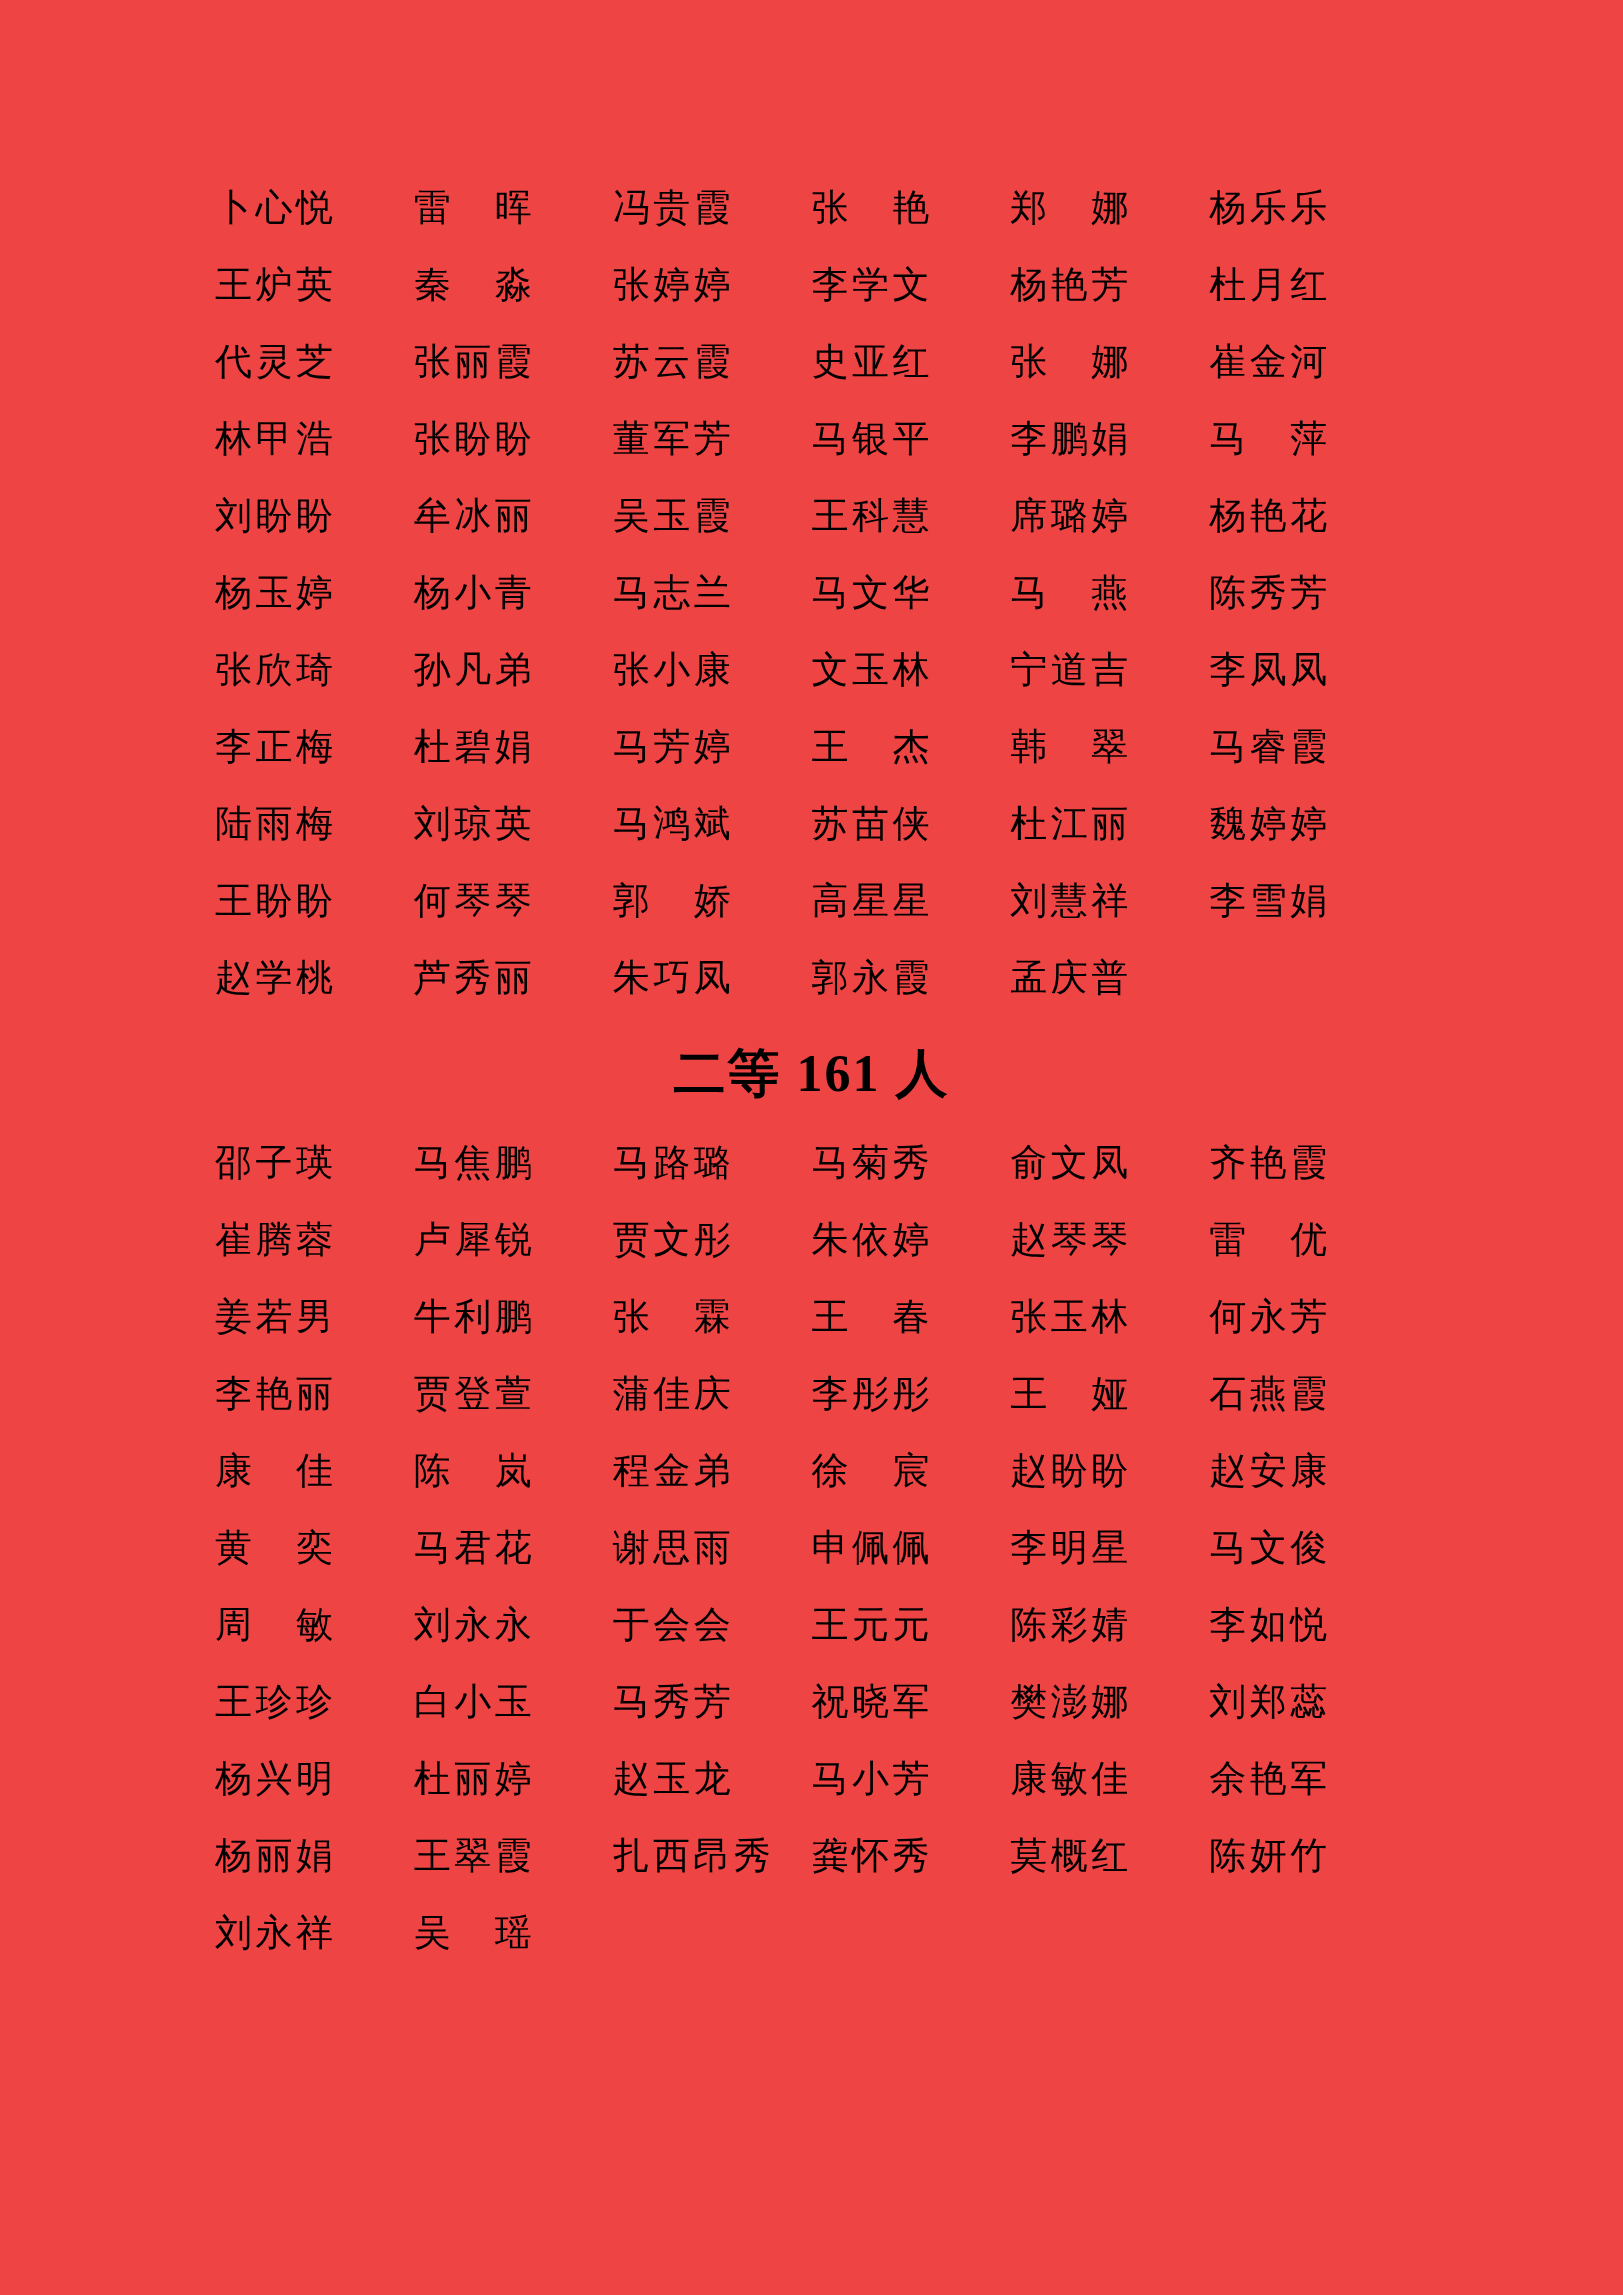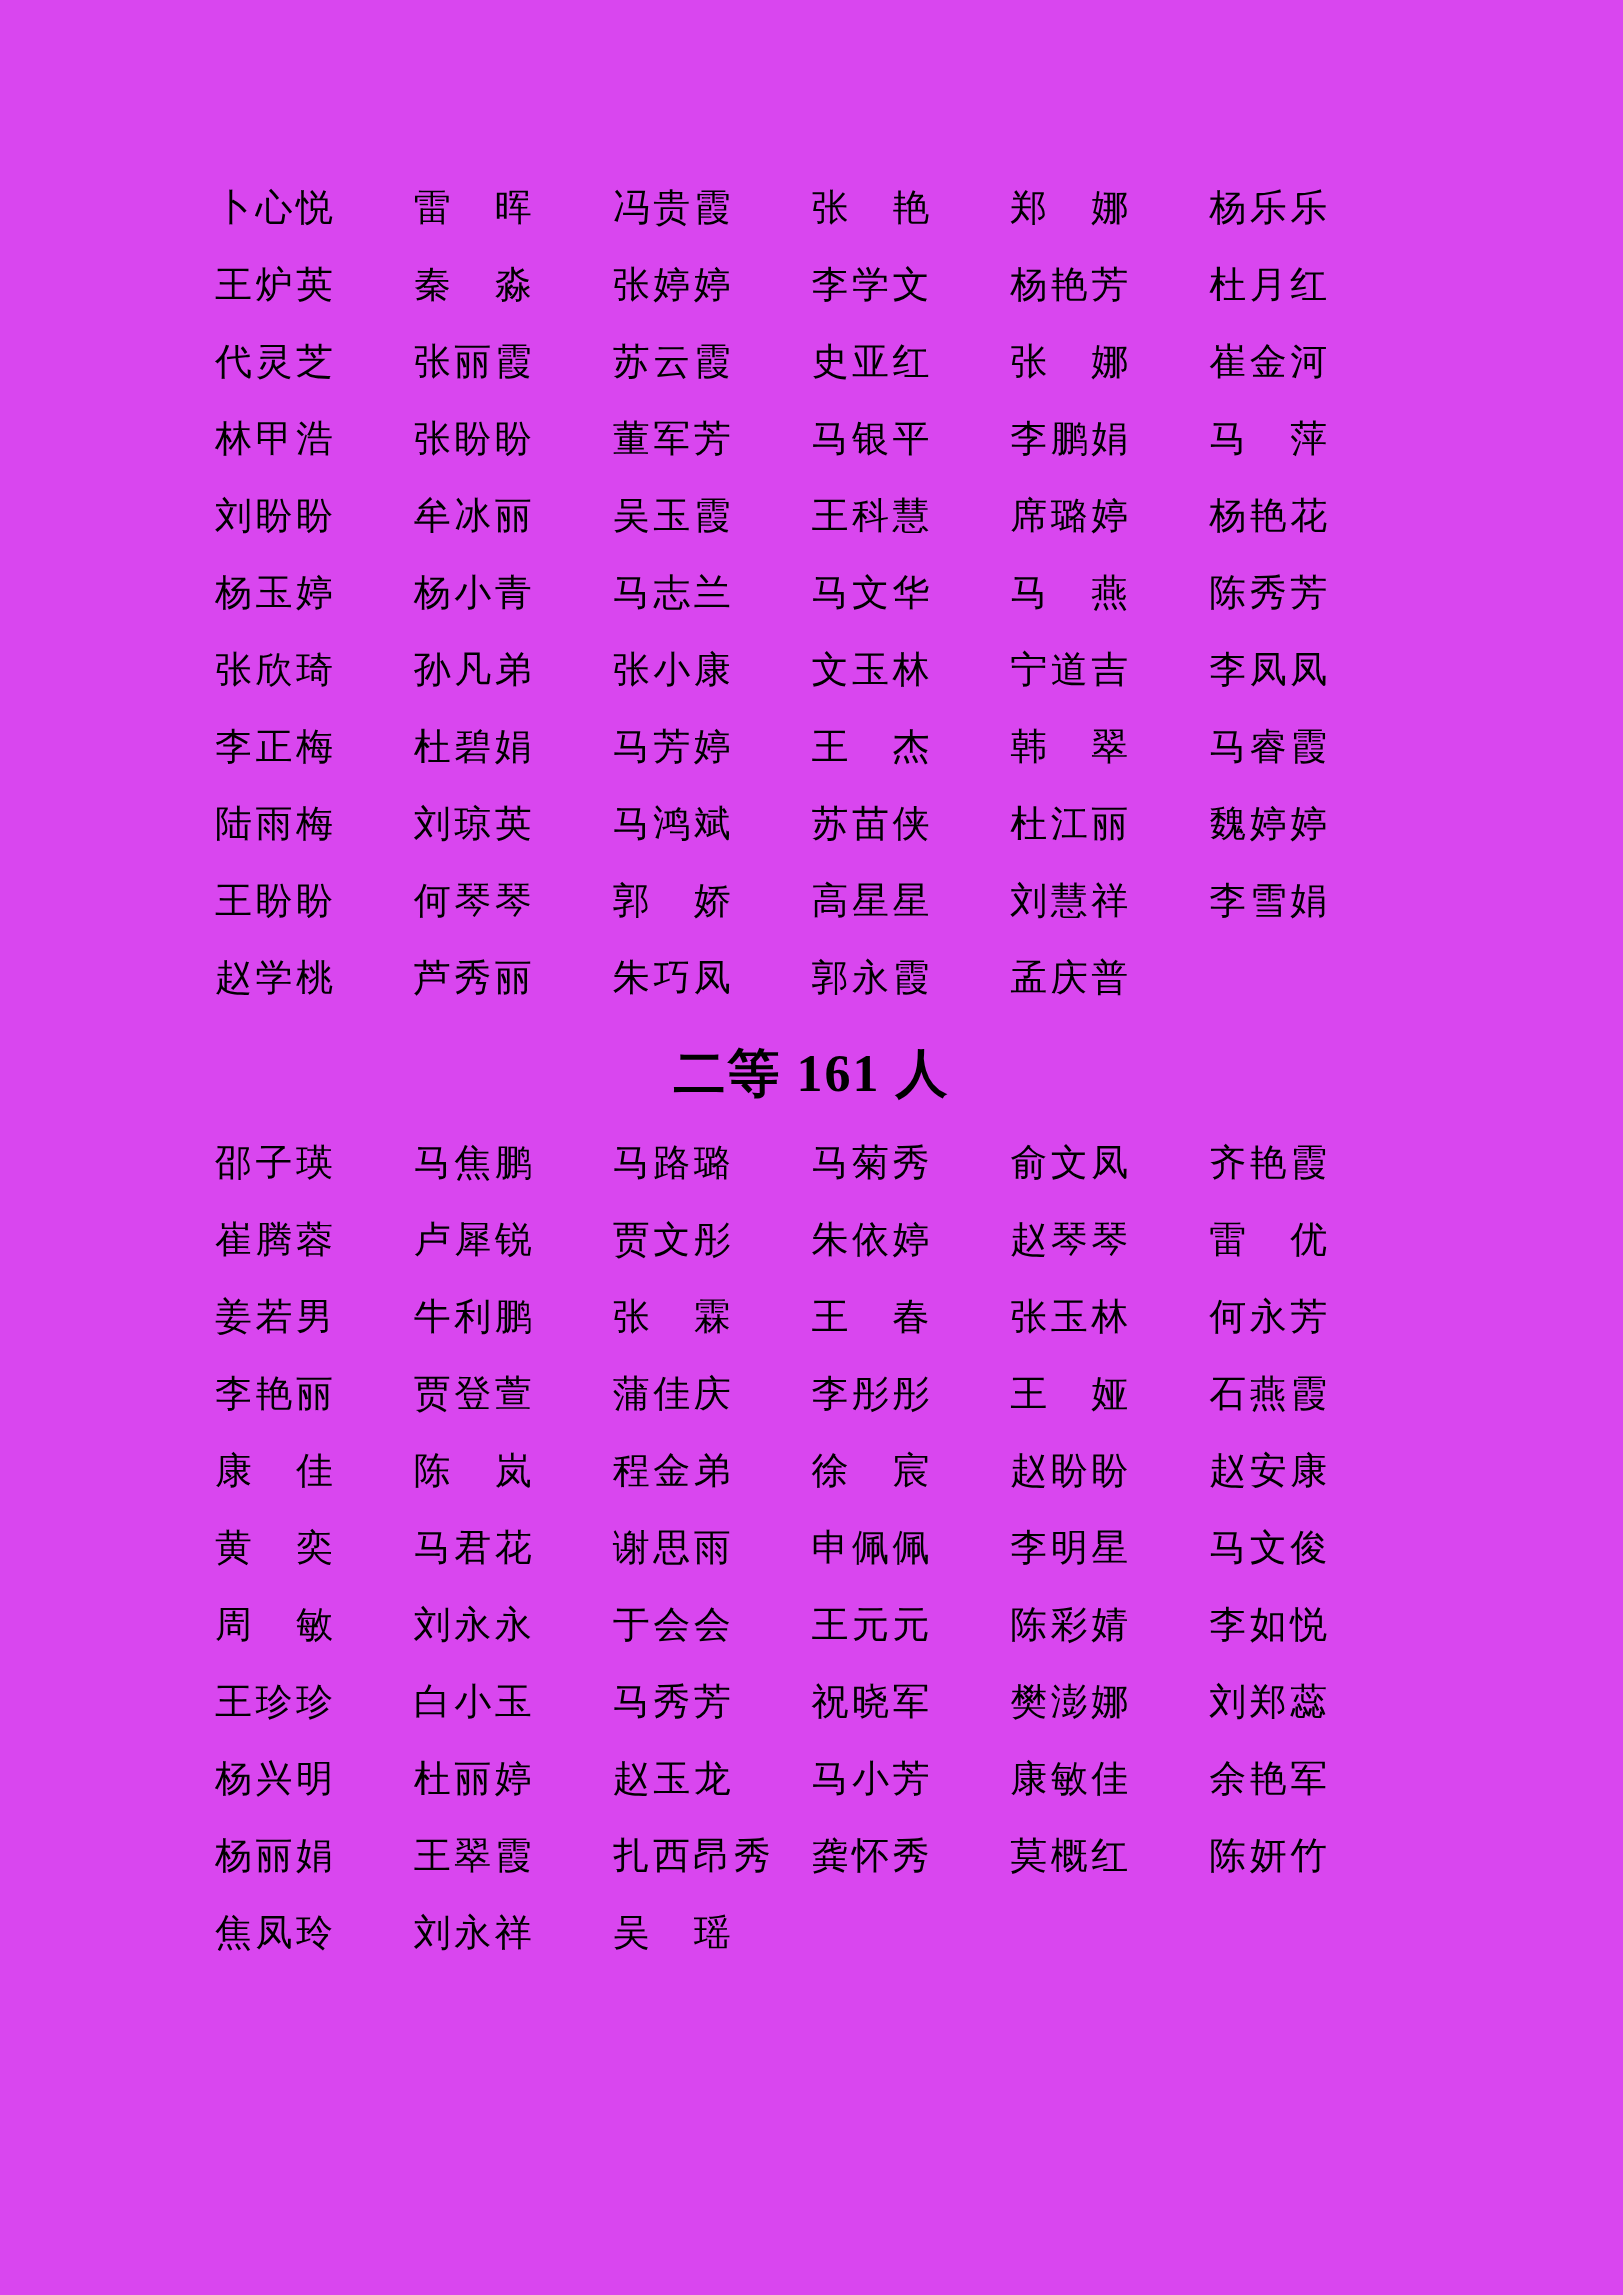--- a/index.html
+++ b/index.html
@@ -6,21 +6,21 @@
     margin: 0;
     padding: 0;
     background: #ffffff;
   }
   body {
     font-family: "Liberation Serif", "DejaVu Serif", serif;
   }
   .page {
     width: 1623px;
     height: 2295px;
-    background: #d946ef;
+    background: #ef4444;
     position: relative;
     box-sizing: border-box;
     padding: 169px 215px 0 215px;
   }
   .name-grid {
     display: grid;
     grid-template-columns: repeat(6, 1fr);
     column-gap: 0px;
     row-gap: 0px;
   }
@@ -185,19 +185,18 @@
       <div class="name-cell"><span class="name-inner">赵玉龙</span></div>
       <div class="name-cell"><span class="name-inner">马小芳</span></div>
       <div class="name-cell"><span class="name-inner">康敏佳</span></div>
       <div class="name-cell"><span class="name-inner">余艳军</span></div>
       <div class="name-cell"><span class="name-inner">杨丽娟</span></div>
       <div class="name-cell"><span class="name-inner">王翠霞</span></div>
       <div class="name-cell"><span class="name-inner wide">扎西昂秀</span></div>
       <div class="name-cell"><span class="name-inner">龚怀秀</span></div>
       <div class="name-cell"><span class="name-inner">莫概红</span></div>
       <div class="name-cell"><span class="name-inner">陈妍竹</span></div>
-      <div class="name-cell"><span class="name-inner">焦凤玲</span></div>
       <div class="name-cell"><span class="name-inner">刘永祥</span></div>
       <div class="name-cell"><span class="name-inner">吴瑶</span></div>
     </div>
 
 </div>
 
 
 </body></html>

